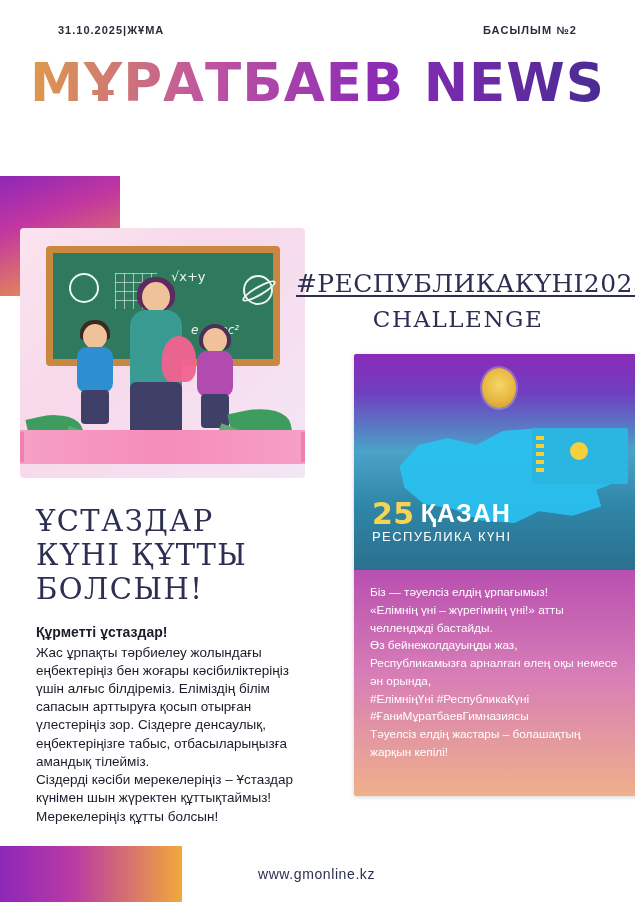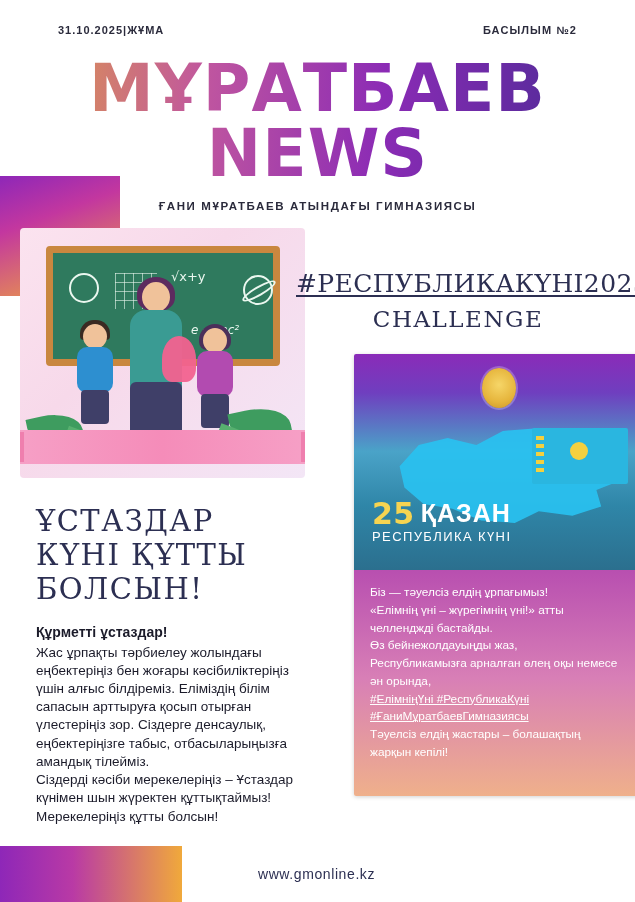--- a/index.html
+++ b/index.html
@@ -67,21 +67,21 @@
     font-weight: bold;
   }
   .dateline .left-date { letter-spacing: 1.0px; }
   .title-wrap {
     text-align: center;
     margin-top: 20px;
   }
   .paper-title {
     font-family: "DejaVu Sans", sans-serif;
     font-weight: bold;
-    font-size: 65px;
+    font-size: 53px;
     letter-spacing: 1px;
     line-height: 1;
     background: linear-gradient(95deg, #e4a63c 0%, #c0569f 32%, #8b2bb5 60%, #3f2b8f 100%);
     -webkit-background-clip: text;
     background-clip: text;
     color: transparent;
     -webkit-text-fill-color: transparent;
     margin: 0;
   }
   .subtitle {
@@ -380,21 +380,21 @@
   .card-body {
     background: linear-gradient(180deg, #b84fb0 0%, #d87fb6 48%, #efb08b 100%);
     color: #ffffff;
     font-size: 11.8px;
     line-height: 1.5;
     padding: 14px 14px 22px 16px;
     min-height: 226px;
     box-sizing: border-box;
   }
   .card-body p { margin: 0; }
-  .card-body .tags { text-decoration: underline; }
+  .card-body .tags { }
 
   
   .footer {
     position: absolute;
     left: 0; bottom: 0;
     width: 633px;
     height: 56px;
     z-index: 3;
     display: flex;
     align-items: center;
@@ -415,21 +415,20 @@
   <div class="bottom-strip"></div>
   <div class="corner-bottom-left"></div>
 
   <div class="masthead">
     <div class="dateline">
       <span class="left-date">31.10.2025|ЖҰМА</span>
       <span class="right-issue">БАСЫЛЫМ №2</span>
     </div>
     <div class="title-wrap">
       <h1 class="paper-title">МҰРАТБАЕВ NEWS</h1>
-      <div class="subtitle">ҒАНИ МҰРАТБАЕВ АТЫНДАҒЫ ГИМНАЗИЯСЫ</div>
     </div>
   </div>
 
   <div class="left-col">
 
     <div class="illustration">
       <div class="board">
         <span class="chalk chalk-formula1">√x+y</span>
         <span class="chalk chalk-formula2">e = mc²</span>
         <span class="chalk-grid"></span>

